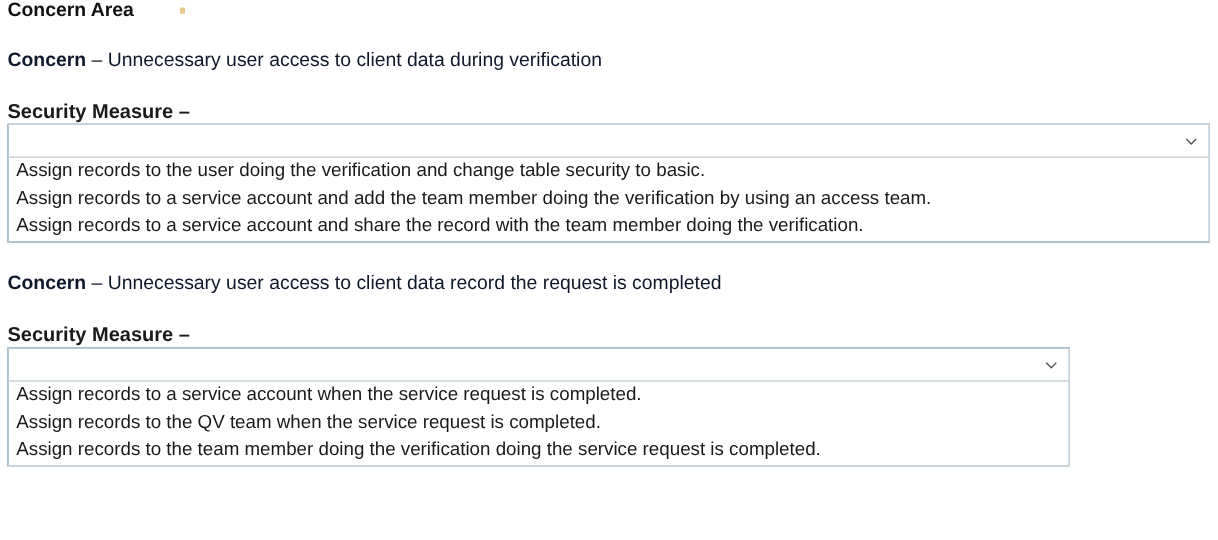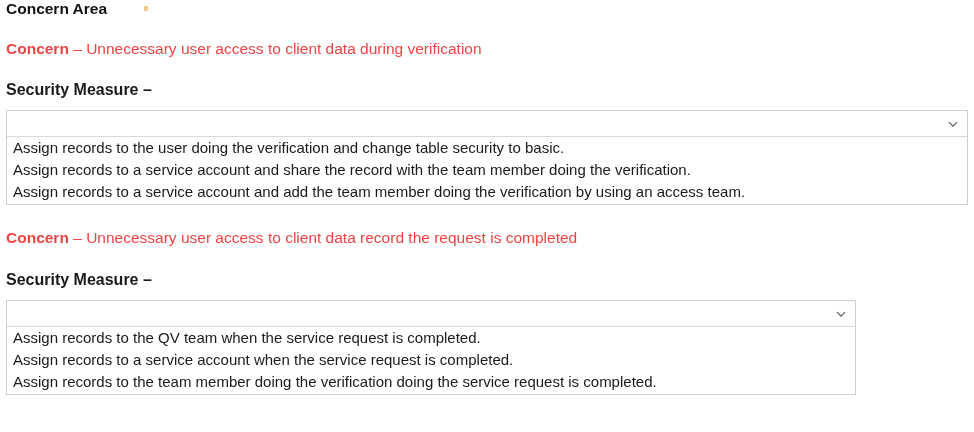--- a/index.html
+++ b/index.html
@@ -34,40 +34,39 @@
     left: 144px;
     top: 6px;
     width: 4px;
     height: 5px;
     background: #e8c27a;
     opacity: .85;
   }
   .concern-line {
     font-size: 15.5px;
     line-height: 1.2;
-    color: #ef4444;
+    color: #0f172a;
     white-space: nowrap;
   }
   .concern-line .lbl {
     font-weight: bold;
   }
   .measure-line {
     font-size: 16px;
     line-height: 1.2;
     font-weight: bold;
     color: #1a1a1a;
     white-space: nowrap;
   }
   .block-1 .concern-line { margin-top: 23px; }
   .block-1 .measure-line { margin-top: 22px; }
   .block-2 .concern-line { margin-top: 24px; }
   .block-2 .measure-line { margin-top: 22px; }
 
   .dropdown {
-    margin-top: 11px;
     border: 1px solid #cfcfcf;
     background: #0369a1;
     box-sizing: border-box;
   }
   .dropdown.w-full { width: 962px; }
   .dropdown.w-narrow { width: 850px; }
 
   .dd-field {
     position: relative;
     height: 25px;
@@ -130,22 +129,22 @@
       <div class="dd-field">
         <span class="dd-value"></span>
         <span class="caret">
           <svg width="12" height="12" viewBox="0 0 12 12" aria-hidden="true">
             <path d="M2 4.2 L6 8.2 L10 4.2" fill="none" stroke="#555555" stroke-width="1.1"></path>
           </svg>
         </span>
       </div>
       <div class="dd-options">
         <div class="dd-option">Assign records to the user doing the verification and change table security to basic.</div>
+        <div class="dd-option">Assign records to a service account and add the team member doing the verification by using an access team.</div>
         <div class="dd-option">Assign records to a service account and share the record with the team member doing the verification.</div>
-        <div class="dd-option">Assign records to a service account and add the team member doing the verification by using an access team.</div>
       </div>
     </div>
   </div>
 
   <div class="block-2">
 
     <div class="concern-line">
       <span class="lbl">Concern</span>
       <span>–</span>
       <span>Unnecessary user access to client data record the request is completed</span>
@@ -159,20 +158,20 @@
     <div class="dropdown w-narrow">
       <div class="dd-field">
         <span class="dd-value"></span>
         <span class="caret">
           <svg width="12" height="12" viewBox="0 0 12 12" aria-hidden="true">
             <path d="M2 4.2 L6 8.2 L10 4.2" fill="none" stroke="#555555" stroke-width="1.1"></path>
           </svg>
         </span>
       </div>
       <div class="dd-options">
+        <div class="dd-option">Assign records to a service account when the service request is completed.</div>
         <div class="dd-option">Assign records to the QV team when the service request is completed.</div>
-        <div class="dd-option">Assign records to a service account when the service request is completed.</div>
         <div class="dd-option">Assign records to the team member doing the verification doing the service request is completed.</div>
       </div>
     </div>
   </div>
 
 </div>
 
 </body></html>

